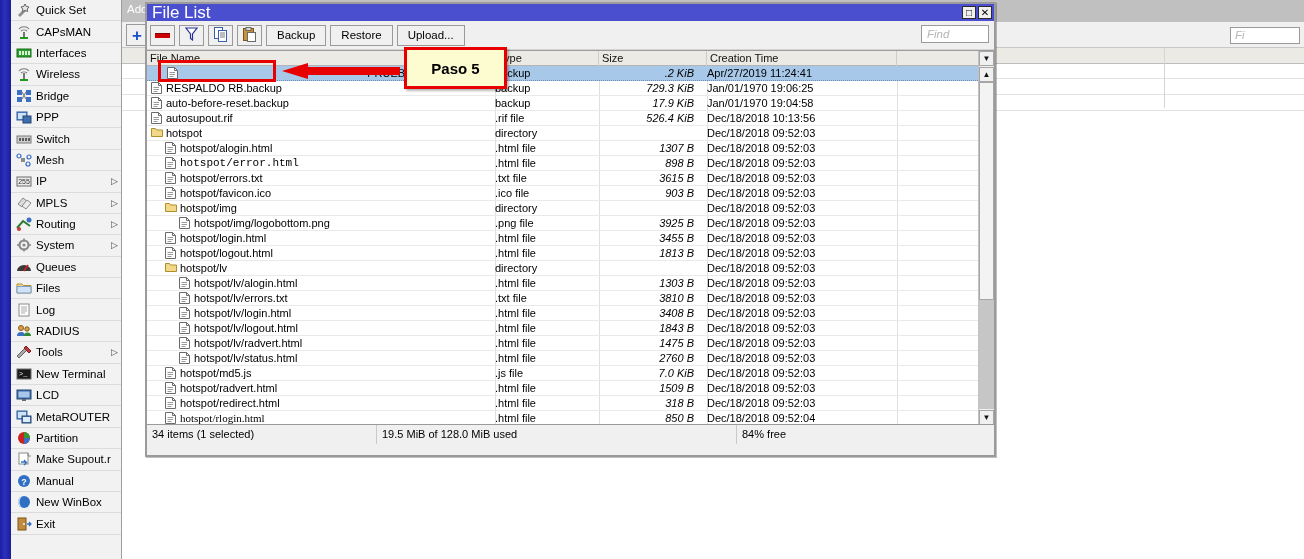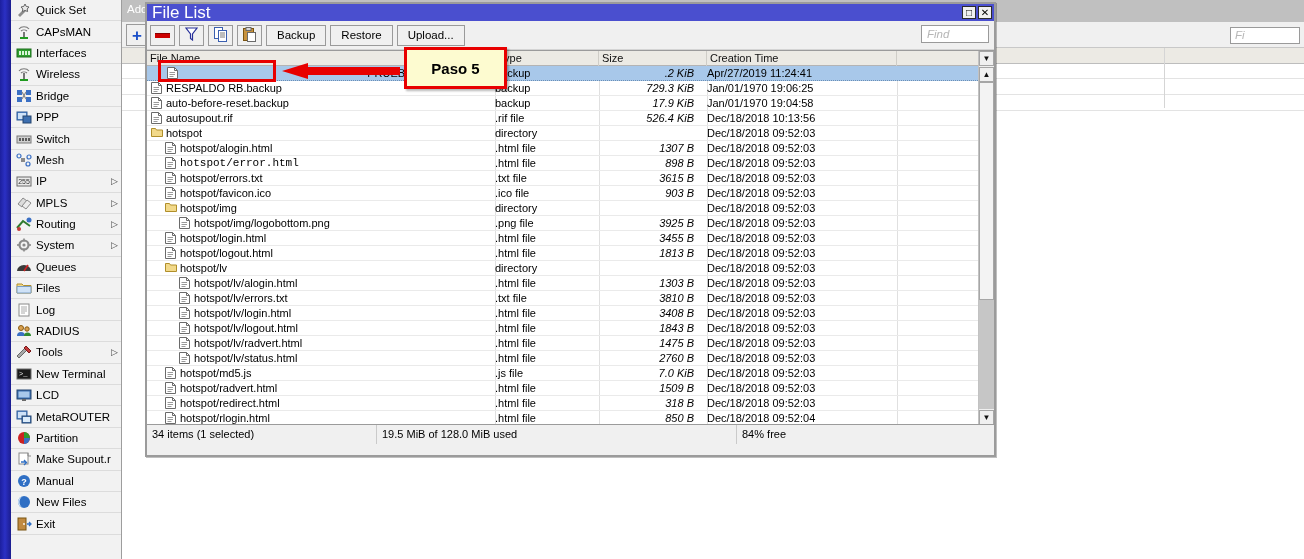--- a/index.html
+++ b/index.html
@@ -510,21 +510,21 @@
         <span class="mi-label">Manual</span>
         <span class="mi-arrow"></span>
       </div>
       <div class="menu-item">
         <span class="mi-icon">
           <svg width="16" height="14" viewBox="0 0 16 14">
             <circle cx="8" cy="7" r="6" fill="#2f6fc4"></circle>
             <path d="M8 1 a6 6 0 0 0 0 12 a4.5 6 0 0 1 0 -12" fill="#cfe2f7"></path>
           </svg>
         </span>
-        <span class="mi-label">New Files</span>
+        <span class="mi-label">New WinBox</span>
         <span class="mi-arrow"></span>
       </div>
       <div class="menu-item">
         <span class="mi-icon">
           <svg width="16" height="14" viewBox="0 0 16 14">
             <rect x="2" y="1" width="8" height="12" fill="#c08a40" stroke="#7a5410"></rect>
             <circle cx="8" cy="7" r="0.9" fill="#fff"></circle>
             <path d="M11 7 h4 M13 5 l2 2 -2 2" fill="none" stroke="#2f6fc4" stroke-width="1.3"></path>
           </svg>
         </span>
@@ -939,21 +939,21 @@
                   <line x1="2.5" y1="7.5" x2="8" y2="7.5" stroke="#9a9a9a"></line>
                   <line x1="2.5" y1="9.5" x2="6.5" y2="9.5" stroke="#9a9a9a"></line>
                 </svg></span>
               <span>hotspot/redirect.html</span>
             </div>
             <div class="cell c-type">.html file</div>
             <div class="cell c-size">318 B</div>
             <div class="cell c-time">Dec/18/2018 09:52:03</div>
           </div>
           <div class="row">
-            <div class="cell c-name" style="padding-left: 14px;">
+            <div class="cell c-name" style="padding-left: 14px; font-family: Liberation Serif, serif;">
               <span class="ficon"><svg width="11" height="12" viewBox="0 0 11 12">
                   <path d="M0.5 0.5 h7 l3 3 v8 h-10 Z" fill="#ffffff" stroke="#6a6a6a"></path>
                   <path d="M7.5 0.5 v3 h3" fill="none" stroke="#6a6a6a"></path>
                   <line x1="2.5" y1="5.5" x2="8" y2="5.5" stroke="#9a9a9a"></line>
                   <line x1="2.5" y1="7.5" x2="8" y2="7.5" stroke="#9a9a9a"></line>
                   <line x1="2.5" y1="9.5" x2="6.5" y2="9.5" stroke="#9a9a9a"></line>
                 </svg></span>
               <span>hotspot/rlogin.html</span>
             </div>
             <div class="cell c-type">.html file</div>

